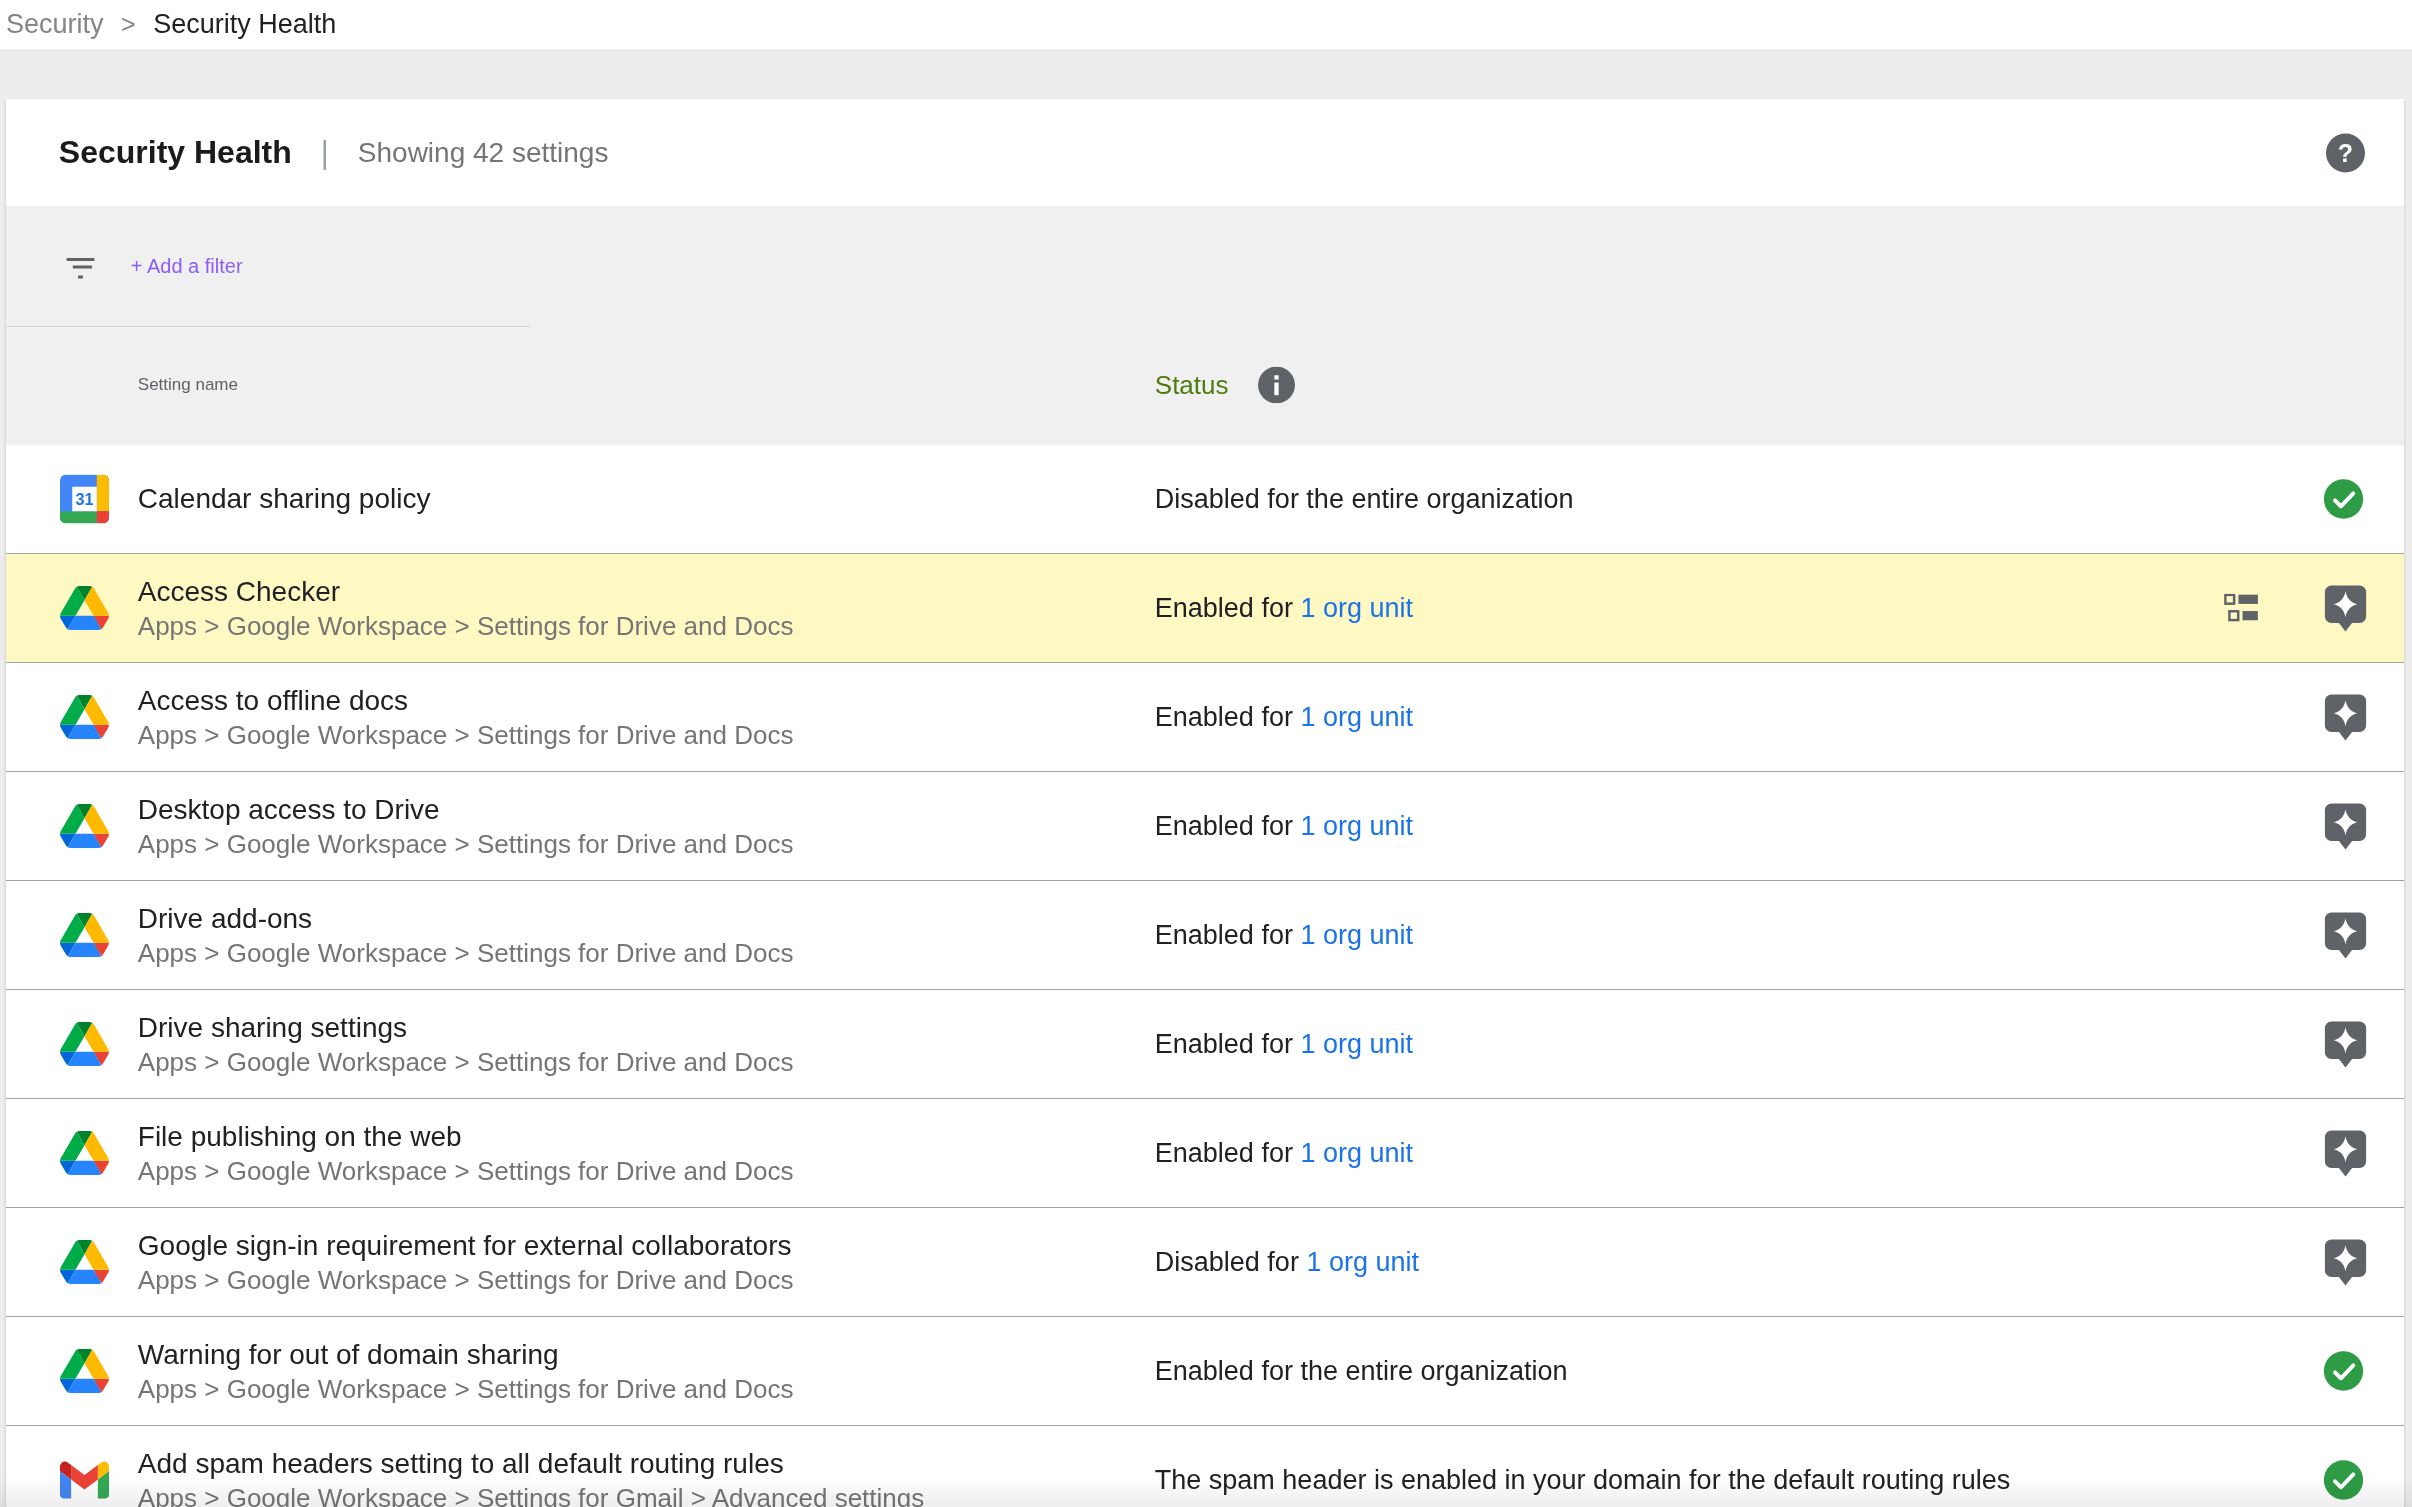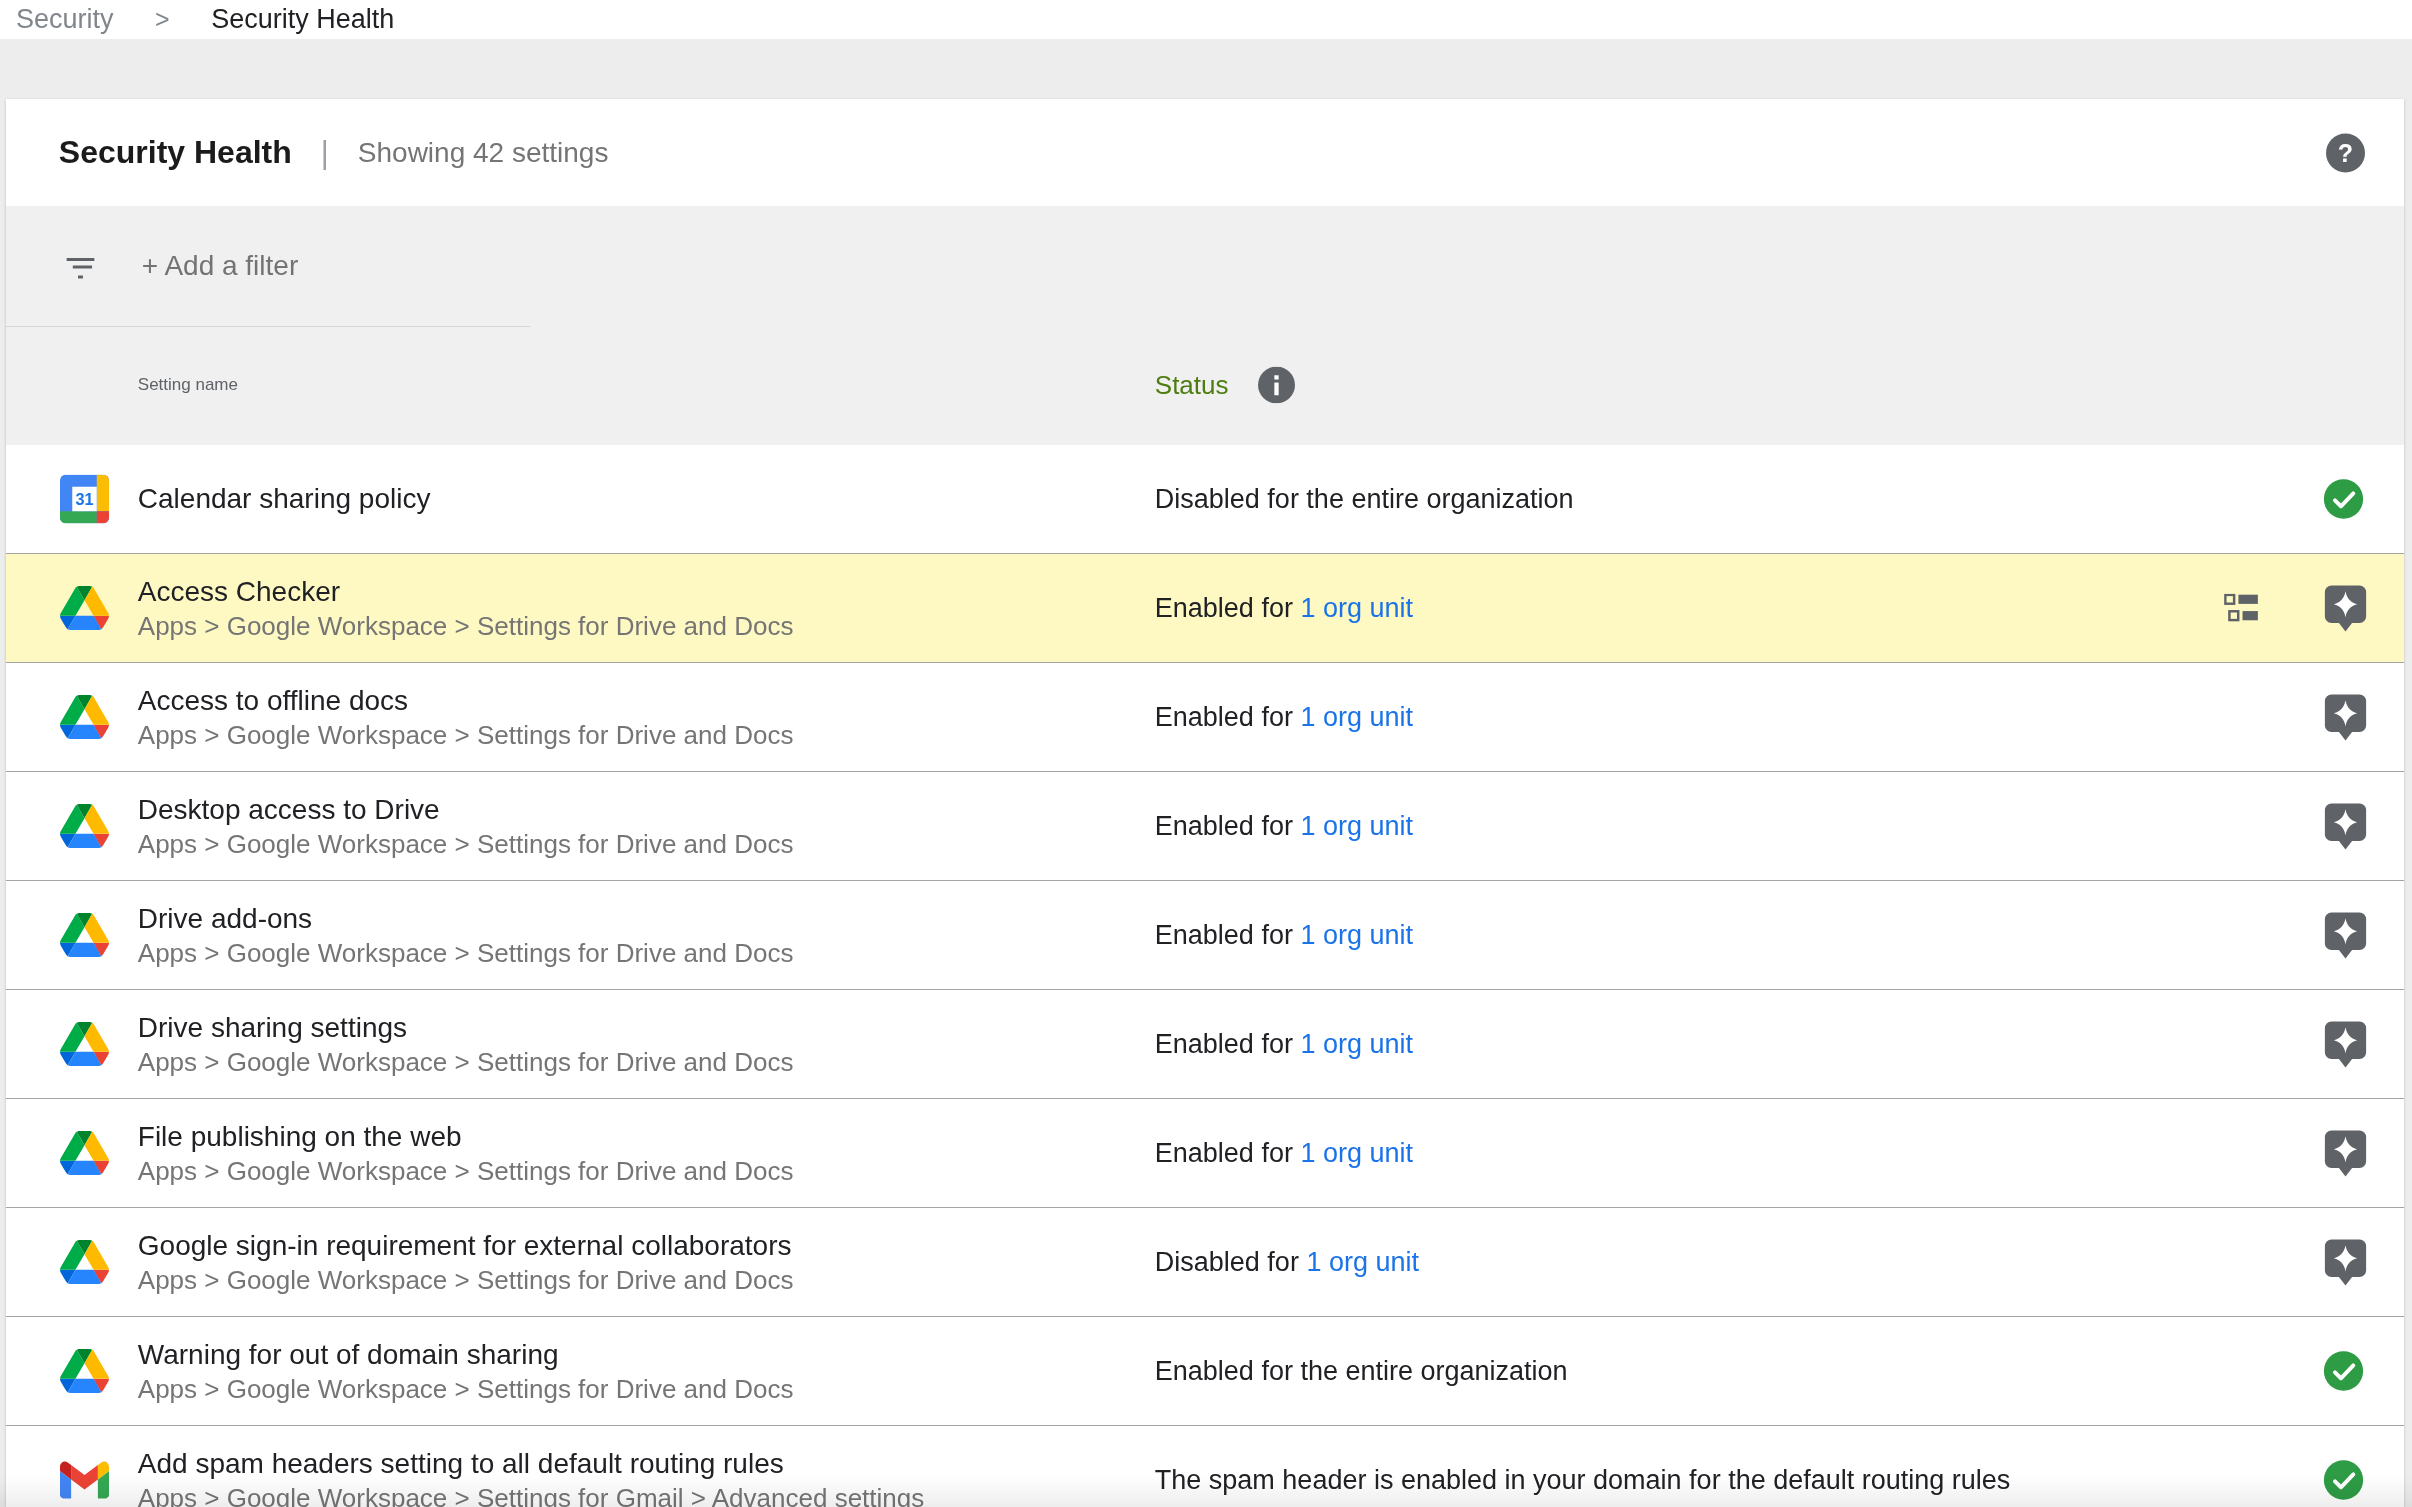--- a/index.html
+++ b/index.html
@@ -4,22 +4,22 @@
 <style>
   html,body{margin:0;padding:0;}
   body{
     width:2412px;height:1508px;position:relative;overflow:hidden;
     background:#ededed;
     font-family:"Liberation Sans", sans-serif;
     -webkit-font-smoothing:antialiased;
   }
   
   .topbar{
-    position:absolute;top:0;left:0;right:0;height:39px;background:#ffffff;
-    display:flex;align-items:center;padding-left:16px;font-size:27px;gap:24px;
+    position:absolute;top:0;left:0;right:0;height:49px;background:#ffffff;
+    display:flex;align-items:center;padding-left:6px;font-size:27px;
   }
   .crumb-parent{color:#80868b;cursor:pointer;}
   .crumb-sep{color:#80868b;margin:0 17.5px;font-size:25px;}
   .crumb-current{color:#202124;font-weight:500;}
 
   
   .card{
     position:absolute;left:5.8px;top:99px;width:2398px;bottom:0;
     background:#ffffff;box-shadow:0 1px 2.9px rgba(0,0,0,.2);
   }
@@ -33,21 +33,21 @@
     position:absolute;right:39px;top:50%;transform:translateY(-50%);
     width:39px;height:39px;border-radius:50%;background:#5f6368;color:#fff;
     display:flex;align-items:center;justify-content:center;
     font-size:25px;font-weight:700;cursor:pointer;
   }
 
   
   .filter-zone{background:#f0f0f0;height:239px;position:relative;}
   .filter-row{height:120px;display:flex;align-items:center;padding-left:56px;}
   .filter-icon{width:37px;height:37px;flex:0 0 auto;}
-  .filter-label{font-size:28px;color:#737373;margin-left:43px;cursor:pointer;}
+  .filter-label{font-size:20px;color:#8b5cf6;margin-left:32px;cursor:pointer;}
   .filter-divider{position:absolute;top:120px;left:0;width:524px;height:1px;background:#d6d6d6;}
   .table-header{position:relative;height:118px;}
   .col-setting{
     position:absolute;left:132px;top:50%;transform:translateY(-50%);
     font-size:17px;color:#5f6368;font-weight:400;
   }
   .col-status{
     position:absolute;left:1149px;top:50%;transform:translateY(-50%);
     display:flex;align-items:center;
     font-size:26px;color:#4d7c0f;font-weight:500;

